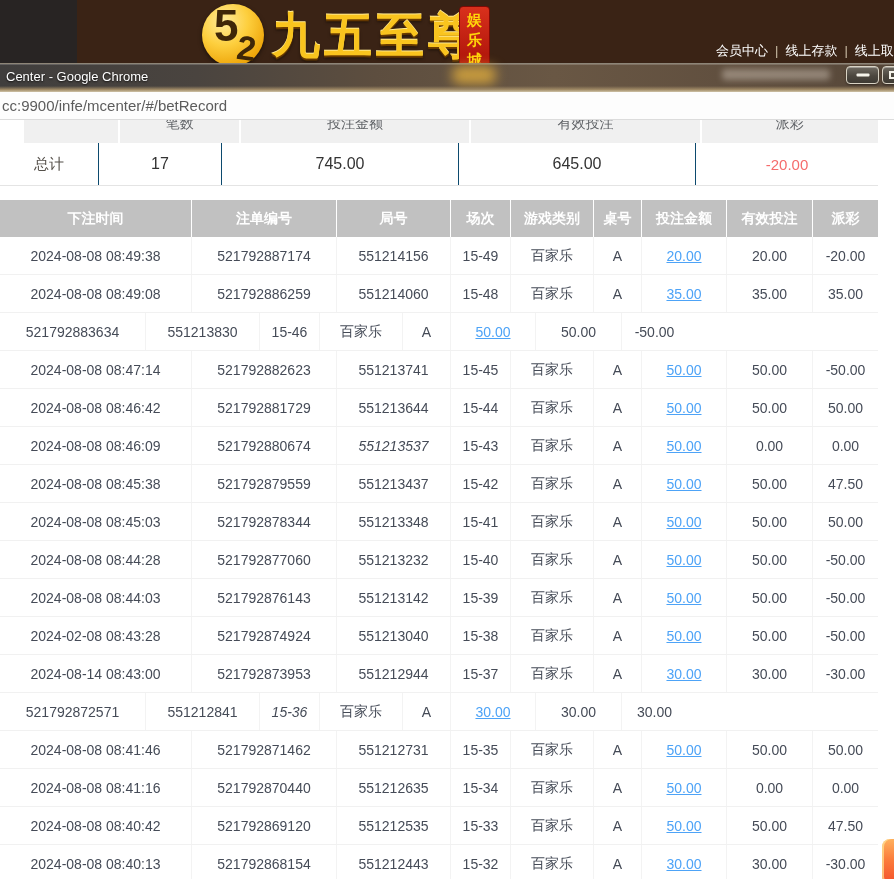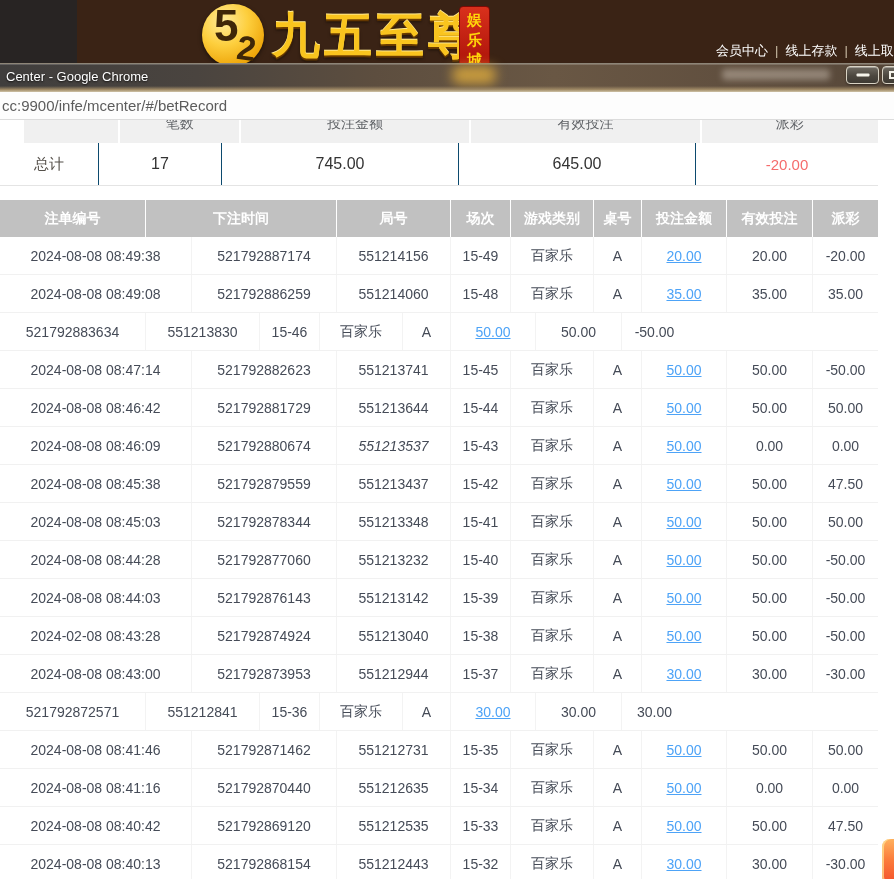--- a/index.html
+++ b/index.html
@@ -140,22 +140,22 @@
         <div class="cell red" style="width: 183px;">-20.00</div>
       </div>
   </div>
 
   <div class="urlbar">
     <div class="url-text">cc:9900/infe/mcenter/#/betRecord</div>
   </div>
 
   <div class="bet-table">
     <div class="bt-header">
+        <div class="cell" style="width: 191px;">下注时间</div>
         <div class="cell" style="width: 145px;">注单编号</div>
-        <div class="cell" style="width: 191px;">下注时间</div>
         <div class="cell" style="width: 114px;">局号</div>
         <div class="cell" style="width: 60px;">场次</div>
         <div class="cell" style="width: 83px;">游戏类别</div>
         <div class="cell" style="width: 48px;">桌号</div>
         <div class="cell" style="width: 85px;">投注金额</div>
         <div class="cell" style="width: 86px;">有效投注</div>
         <div class="cell" style="width: 66px;">派彩</div>
       </div>
     <div class="bt-body">
         <div class="bt-row">
@@ -294,36 +294,36 @@
           <div class="cell" style="width: 60px;">15-38</div>
           <div class="cell" style="width: 83px;">百家乐</div>
           <div class="cell" style="width: 48px;">A</div>
           <div class="cell" style="width: 85px;">
             <span class="bet-link">50.00</span>
           </div>
           <div class="cell" style="width: 86px;">50.00</div>
           <div class="cell neg" style="width: 66px;">-50.00</div>
         </div>
         <div class="bt-row">
-          <div class="cell" style="width: 191px;">2024-08-08 08:43:00</div>
+          <div class="cell" style="width: 191px;">2024-08-14 08:43:00</div>
           <div class="cell" style="width: 145px;">521792873953</div>
           <div class="cell" style="width: 114px;">551212944</div>
           <div class="cell" style="width: 60px;">15-37</div>
           <div class="cell" style="width: 83px;">百家乐</div>
           <div class="cell" style="width: 48px;">A</div>
           <div class="cell" style="width: 85px;">
             <span class="bet-link">30.00</span>
           </div>
           <div class="cell" style="width: 86px;">30.00</div>
           <div class="cell neg" style="width: 66px;">-30.00</div>
         </div>
         <div class="bt-row">
           <div class="cell" style="width: 145px;">521792872571</div>
           <div class="cell" style="width: 114px;">551212841</div>
-          <div class="cell" style="width: 60px;">15-36</div>
+          <div class="cell" style="width: 60px; font-style: italic;">15-36</div>
           <div class="cell" style="width: 83px;">百家乐</div>
           <div class="cell" style="width: 48px;">A</div>
           <div class="cell" style="width: 85px;">
             <span class="bet-link">30.00</span>
           </div>
           <div class="cell" style="width: 86px;">30.00</div>
           <div class="cell" style="width: 66px;">30.00</div>
         </div>
         <div class="bt-row">
           <div class="cell" style="width: 191px;">2024-08-08 08:41:46</div>

